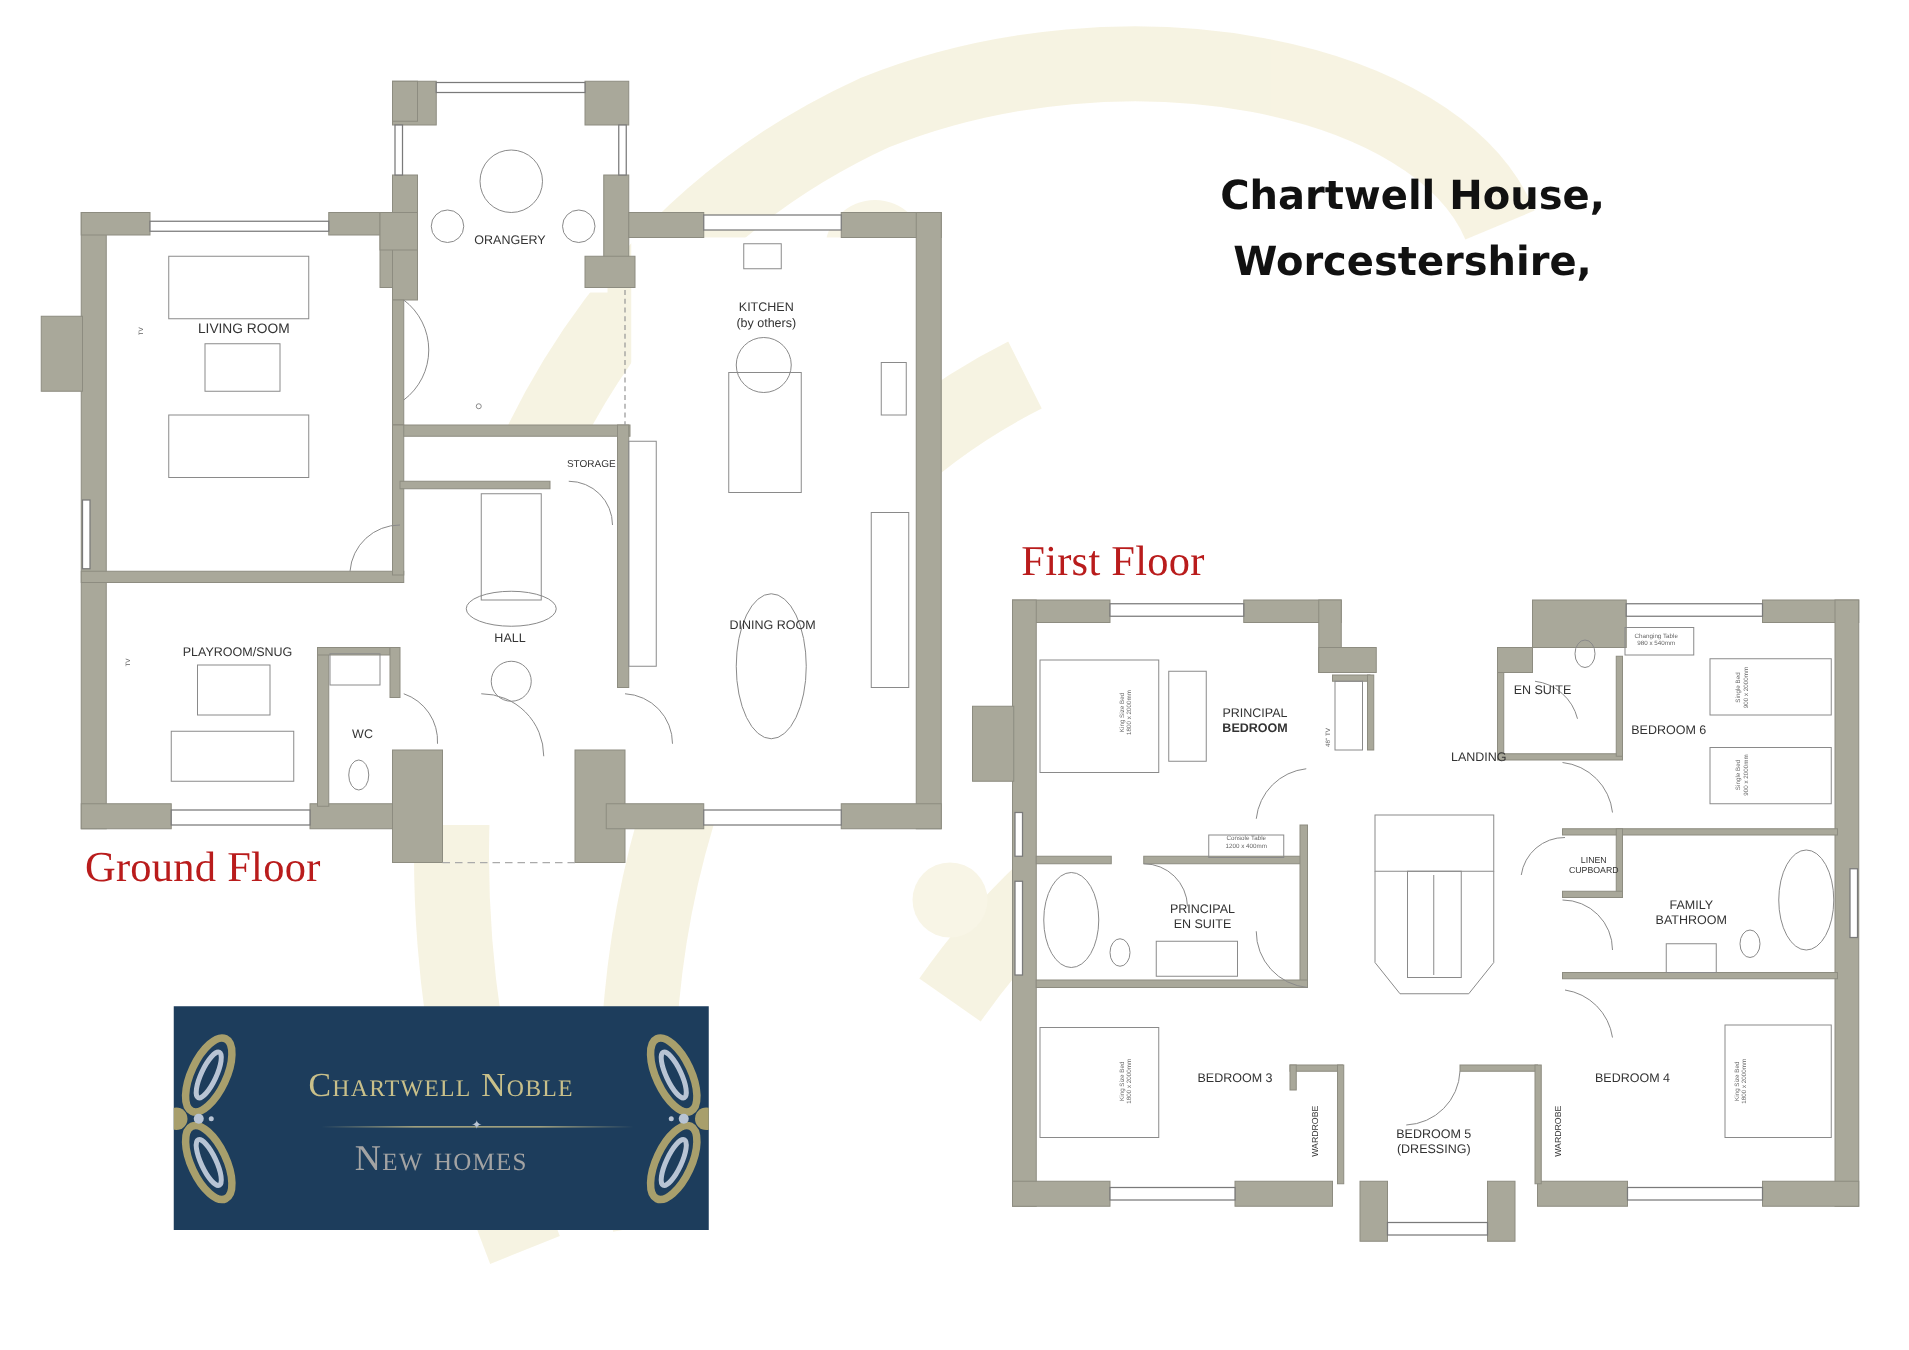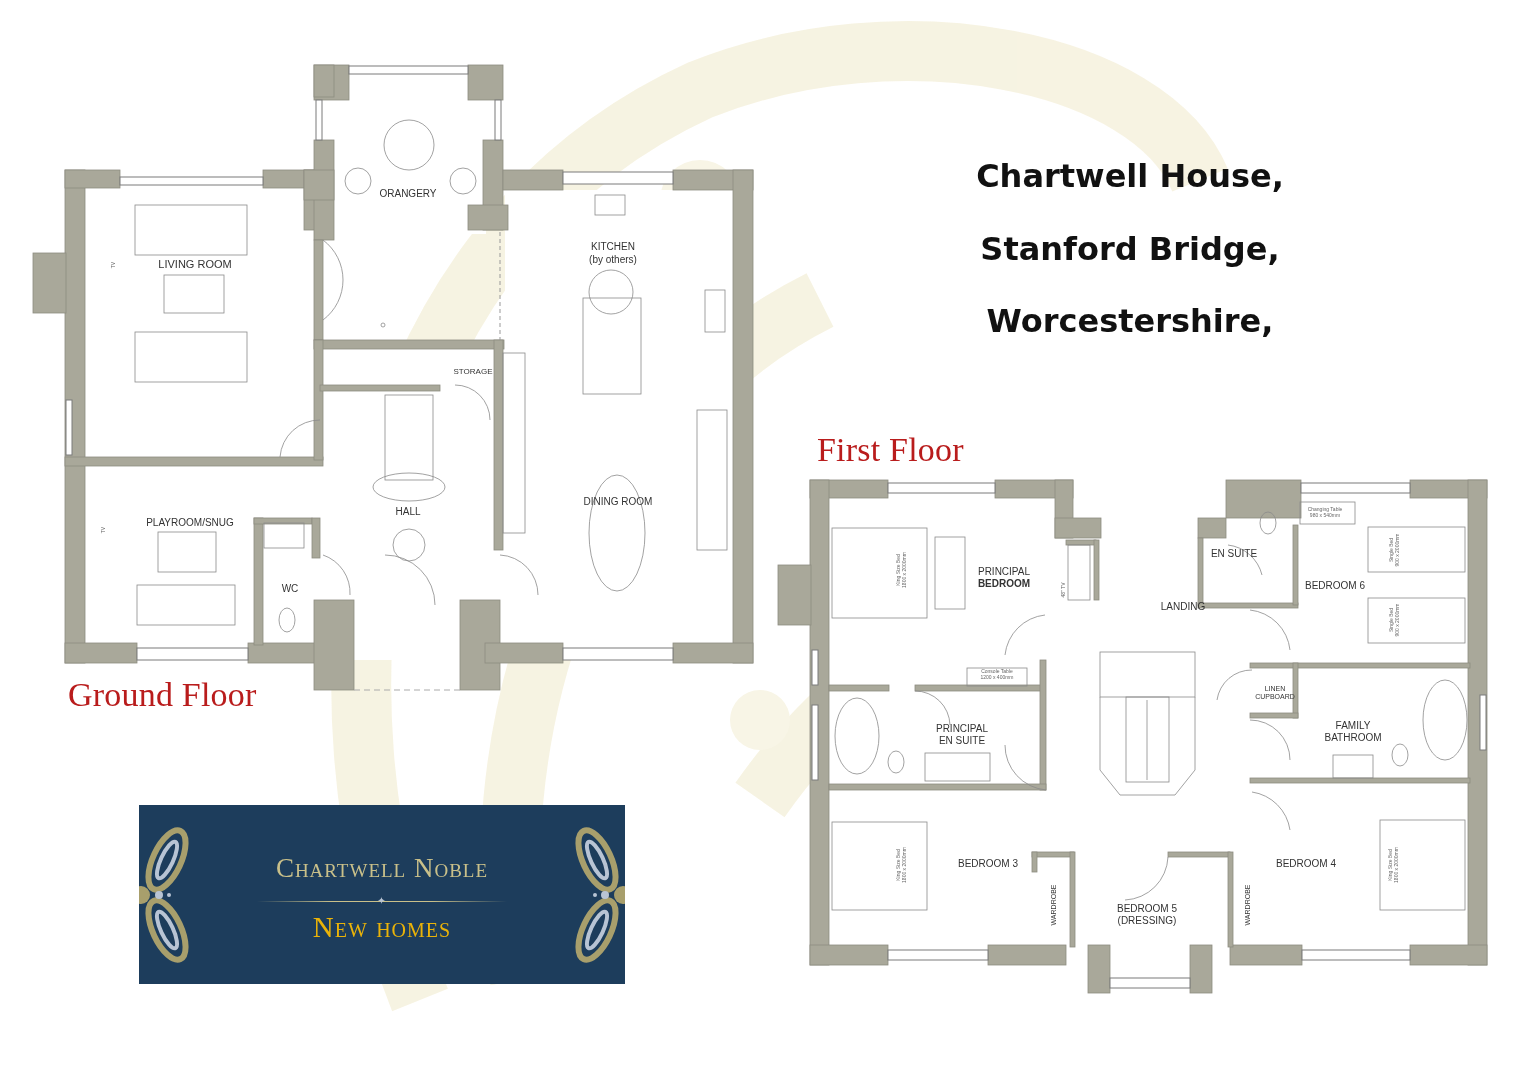--- a/index.html
+++ b/index.html
@@ -9,24 +9,24 @@
   .wall { fill:#a9a89a; stroke:#8d8c80; stroke-width:0.8; }
   .thin { fill:none; stroke:#8a8a8a; stroke-width:0.8; }
   .win { fill:#ffffff; stroke:#7a7a7a; stroke-width:1; }
   .floor { fill:#ffffff; }
   .room-label { position:absolute; font-family:"Liberation Sans", sans-serif; font-size:11px; color:#333; text-align:center; line-height:13px; white-space:nowrap; transform:translate(-50%,-50%); }
   .small-label { font-size:8px; line-height:9px; }
   .tiny-label { position:absolute; font-size:5px; color:#666; text-align:center; line-height:6px; white-space:nowrap; transform:translate(-50%,-50%); }
   .vert { transform:translate(-50%,-50%) rotate(-90deg); }
   .floor-title { position:absolute; font-family:Liberation Serif, serif; font-size:34px; color:#b91c1c; font-weight:300; letter-spacing:0.2px; }
   .address { position:absolute; left:960px; top:130px; width:340px; text-align:center; font-family:"DejaVu Sans", sans-serif; font-weight:bold; font-size:32px; line-height:52.5px; color:#111; }
-  .address div { white-space:nowrap;margin-top:20px; }
-  .brand { position:absolute; left:139px; top:805px; width:486px; height:179px; background:#1d3d5c; overflow:hidden; }
+  .address div { white-space:nowrap; }
+  .brand { position:absolute; left:139px; top:805px; width:428px; height:179px; background:#1d3d5c; overflow:hidden; }
   .brand-name { position:absolute; left:0; right:0; top:48px; text-align:center; font-family:"Liberation Serif", serif; font-size:27px; letter-spacing:1px; color:#c9c08a; font-variant:small-caps; }
-  .brand-sub { position:absolute; left:0; right:0; top:106px; text-align:center; font-family:"Liberation Serif", serif; font-size:29px; letter-spacing:1px; color:#eab308; font-variant:small-caps; }
+  .brand-sub { position:absolute; left:0; right:0; top:106px; text-align:center; font-family:"Liberation Serif", serif; font-size:29px; letter-spacing:1px; color:#a3a3a3; font-variant:small-caps; }
   .brand-rule { position:absolute; left:118px; width:250px; top:96px; height:1px; background:linear-gradient(90deg, rgba(201,192,138,0), #c9c08a 30%, #c9c08a 70%, rgba(201,192,138,0)); }
   .brand-diamond { position:absolute; left:238px; top:91px; width:9px; height:9px; color:#b8c4d4; font-size:10px; line-height:9px; text-align:center; }
   .brand-orn { position:absolute; top:20px; width:70px; height:140px; }
 </style>
 </head>
 <body>
 
 <svg class="watermark" viewBox="0 0 1527 1080">
   <g fill="none" stroke="#f6f2df" stroke-width="60" opacity="0.9">
     <path d="M420 1000 C 300 700, 350 250, 700 90 C 900 10, 1150 60, 1200 180"></path>
@@ -244,21 +244,20 @@
 <div class="tiny-label" style="left:997px;top:674px;"><span>Console Table</span><br><span>1200 x 400mm</span></div>
 <div class="tiny-label" style="left:1325px;top:512px;"><span>Changing Table</span><br><span>980 x 540mm</span></div>
 <div class="tiny-label vert" style="left:1394px;top:550px;"><span>Single Bed</span><br><span>900 x 2000mm</span></div>
 <div class="tiny-label vert" style="left:1394px;top:620px;"><span>Single Bed</span><br><span>900 x 2000mm</span></div>
 <div class="tiny-label vert" style="left:901px;top:865px;"><span>King Size Bed</span><br><span>1800 x 2000mm</span></div>
 <div class="tiny-label vert" style="left:1393px;top:865px;"><span>King Size Bed</span><br><span>1800 x 2000mm</span></div>
 <div class="tiny-label vert" style="left:1063px;top:590px;">48" TV</div>
 
 <div class="address">
   <div>Chartwell House,</div>
-  <div>Stanford Bridge,</div>
   <div>Worcestershire,</div>
 </div>
 
 <div class="brand">
   <svg class="brand-orn" style="left:-10px;" viewBox="0 0 70 140">
     <ellipse cx="38" cy="35" rx="14" ry="32" transform="rotate(25 38 35)" fill="none" stroke="#a89f6c" stroke-width="6"></ellipse>
     <ellipse cx="38" cy="35" rx="6" ry="20" transform="rotate(25 38 35)" fill="none" stroke="#b8c4d4" stroke-width="4"></ellipse>
     <ellipse cx="38" cy="105" rx="14" ry="32" transform="rotate(-25 38 105)" fill="none" stroke="#a89f6c" stroke-width="6"></ellipse>
     <ellipse cx="38" cy="105" rx="6" ry="20" transform="rotate(-25 38 105)" fill="none" stroke="#b8c4d4" stroke-width="4"></ellipse>
     <circle cx="12" cy="70" r="9" fill="#a89f6c"></circle>

